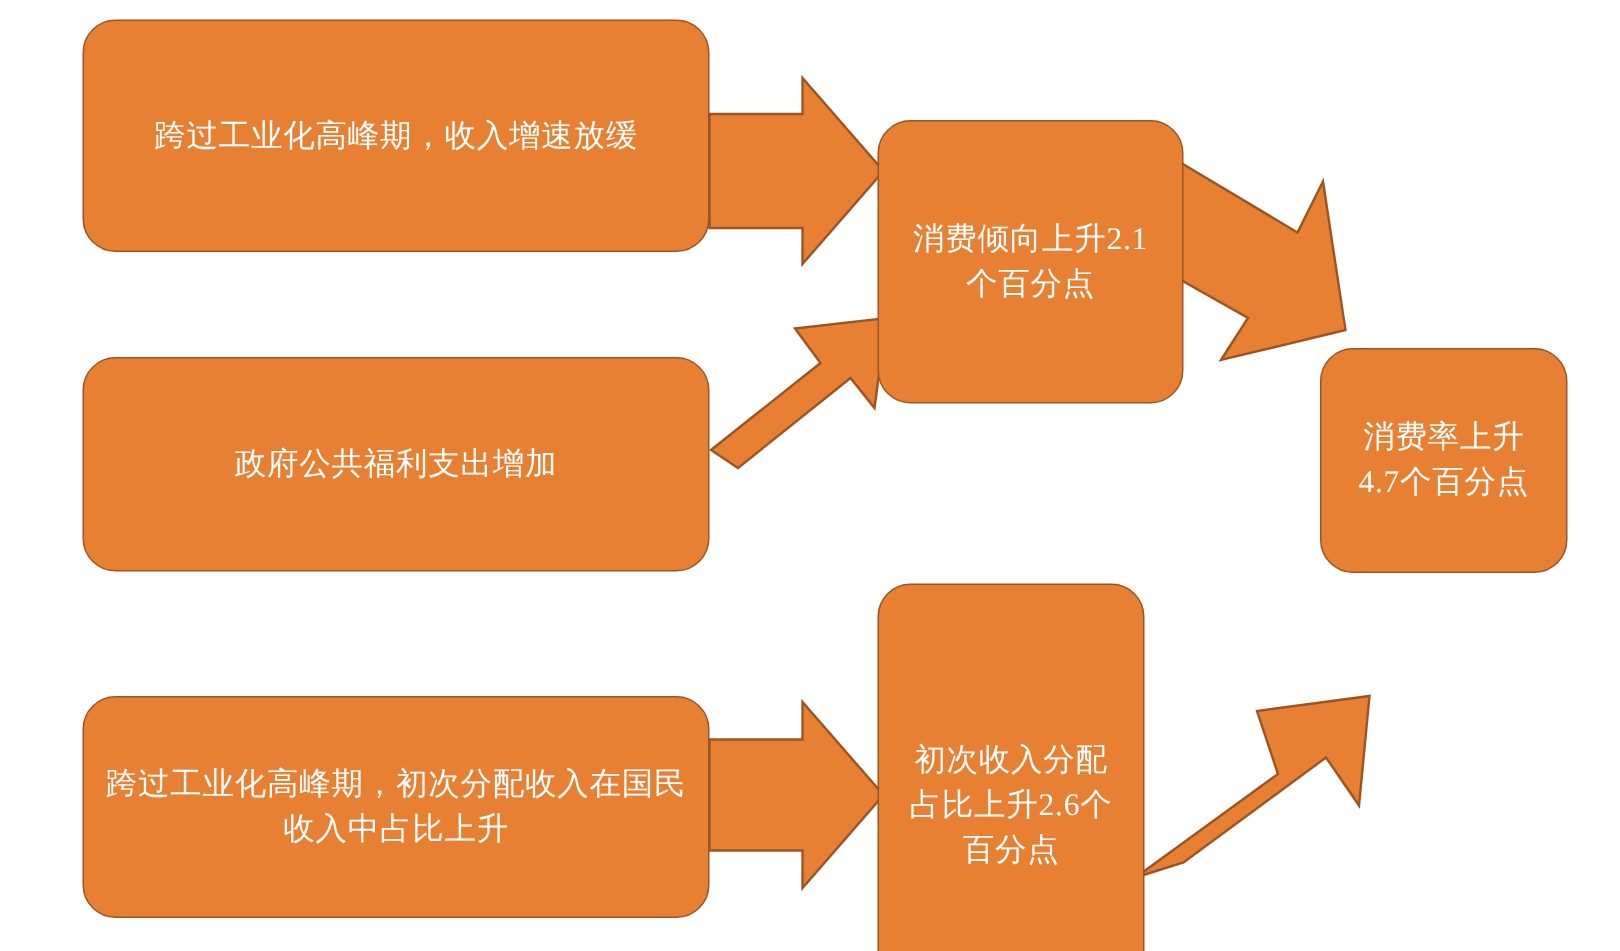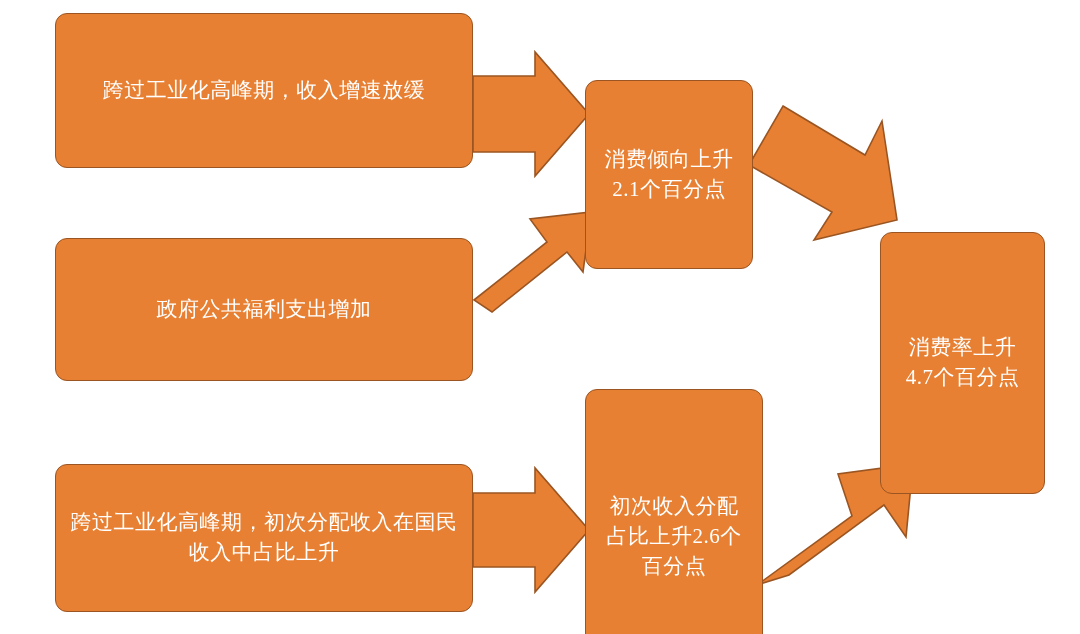--- a/index.html
+++ b/index.html
@@ -19,21 +19,21 @@
     left: 0;
     top: 0;
     width: 1080px;
     height: 634px;
   }
   .node {
     position: absolute;
     box-sizing: border-box;
     background: #E88033;
     border: 1.6px solid #9A5522;
-    border-radius: 12px;
+    border-radius: 22px;
     color: #FFFFFF;
     display: flex;
     align-items: center;
     justify-content: center;
     text-align: center;
     line-height: 1.42;
     letter-spacing: 0.5px;
     z-index: 3;
     overflow: hidden;
   }
@@ -50,30 +50,30 @@
   #node-welfare-spending {
     left: 55px; top: 238px; width: 418px; height: 143px;
     font-size: 21px;
   }
   #node-primary-distribution {
     left: 55px; top: 464px; width: 418px; height: 148px;
     font-size: 21px;
   }
   
   #node-propensity {
-    left: 585px; top: 80px; width: 168px; height: 189px;
+    left: 585px; top: 80px; width: 204px; height: 189px;
     font-size: 21px;
   }
   #node-primary-share {
     left: 585px; top: 389px; width: 178px; height: 296px;
     font-size: 21px;
   }
   
   #node-consumption-rate {
-    left: 880px; top: 232px; width: 165px; height: 262px;
+    left: 880px; top: 232px; width: 165px; height: 150px;
     font-size: 21px;
   }
   .arrow-layer {
     position: absolute;
     left: 0; top: 0;
     width: 1080px; height: 634px;
     z-index: 1;
     pointer-events: none;
   }
   .arrow-shape {

